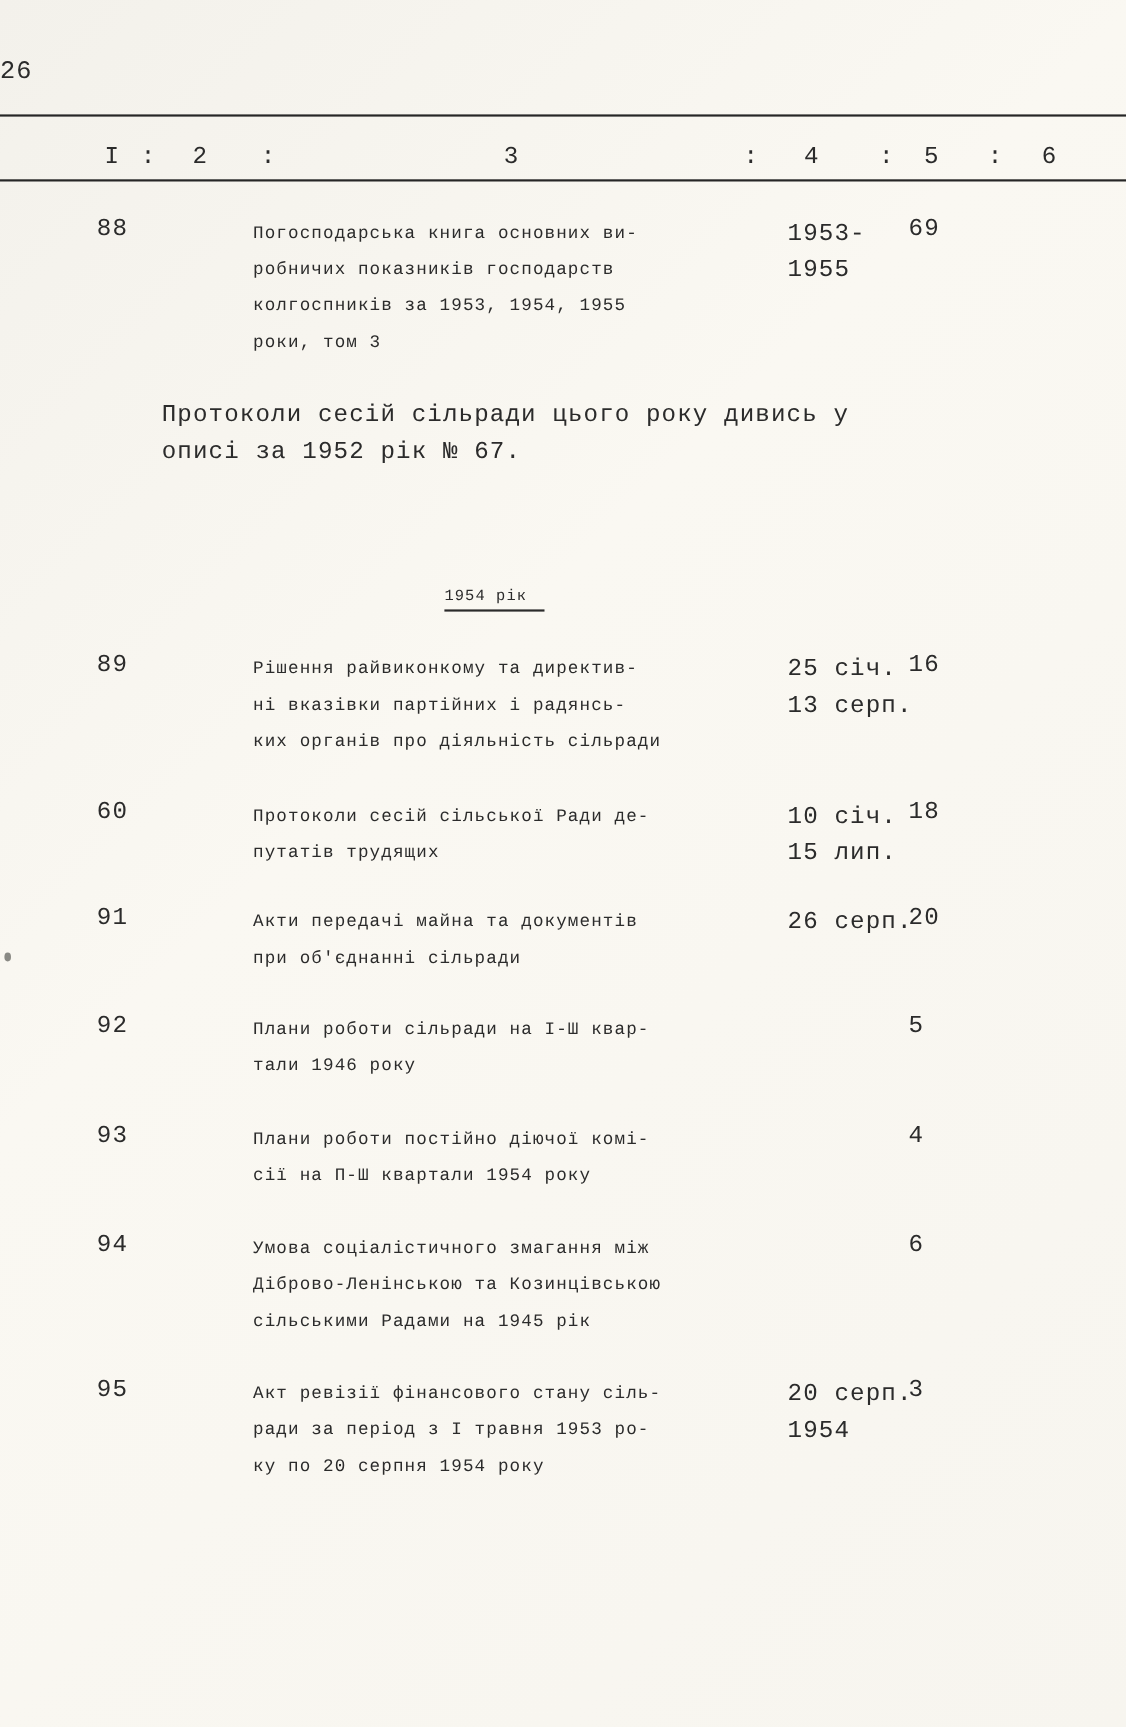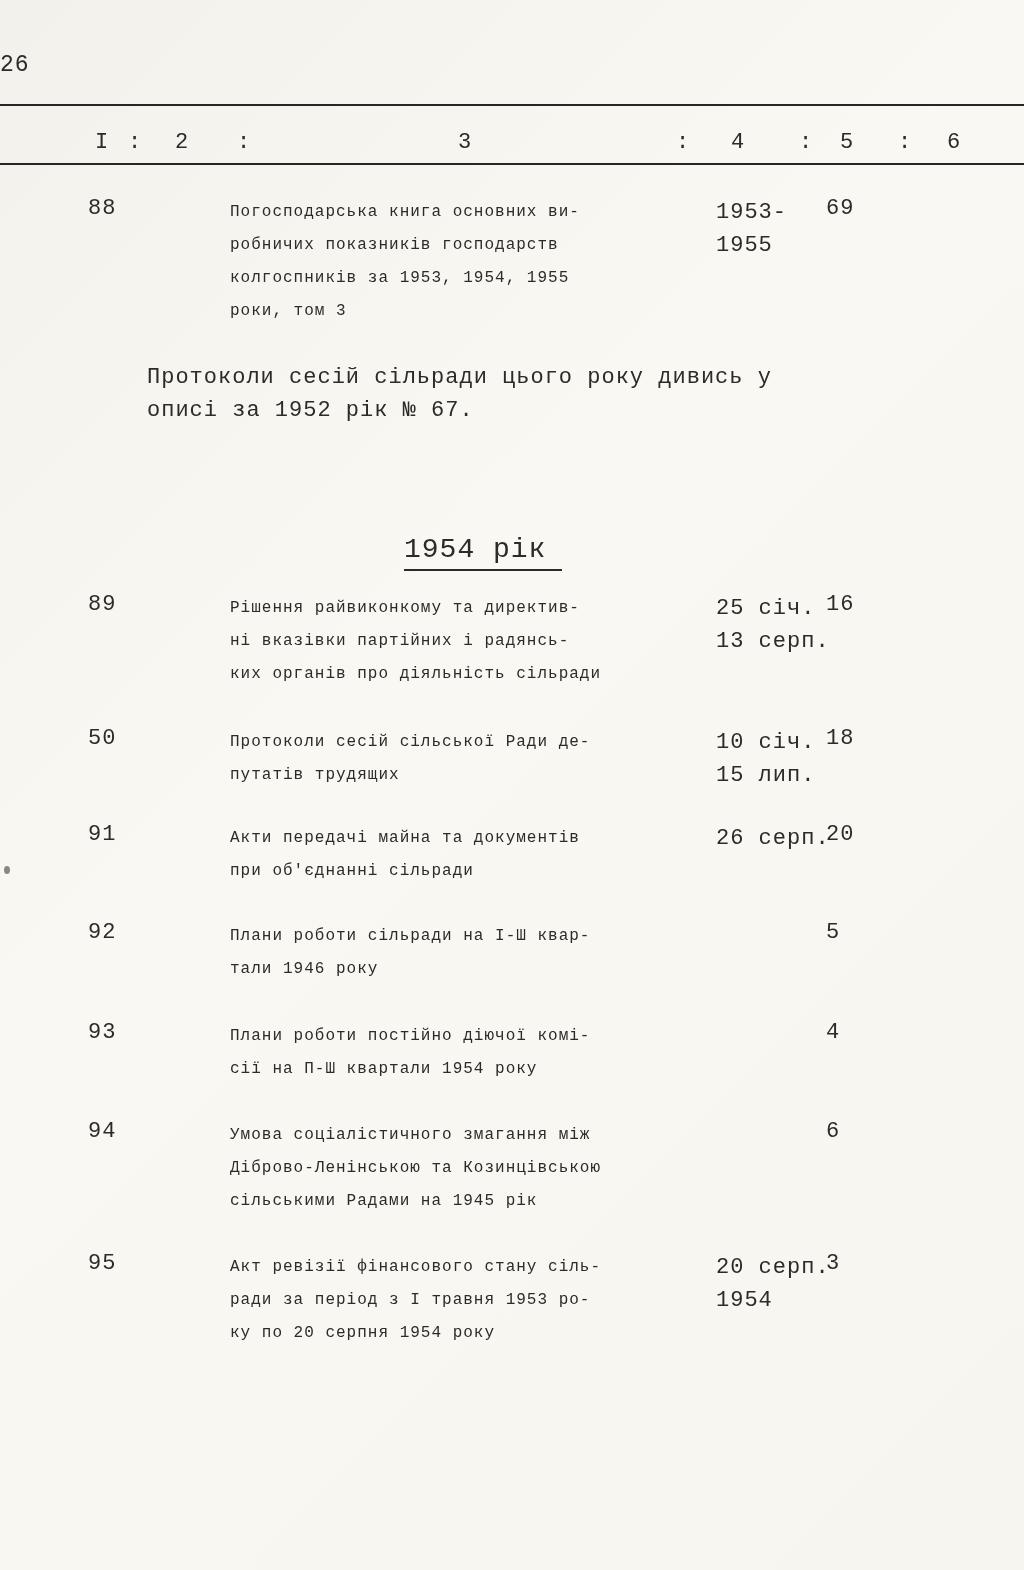--- a/index.html
+++ b/index.html
@@ -68,21 +68,21 @@
     font-size: 22px; letter-spacing: 1px; text-align: left; font-family: Liberation Mono, monospace;
   }
   .note {
     position: absolute; left: 135px; top: 361px;
     font-size: 22px; line-height: 33px; letter-spacing: 1px;
     white-space: pre-line;
     margin-left: 12px;
   }
   .section-heading {
     position: absolute; left: 404px; top: 534px;
-    font-size: 28px; letter-spacing: 1px;
+    font-size: 14px; letter-spacing: 1px;
     border-bottom: 2px solid #2b2b2b;
     padding: 0 16px 4px 0;
   }
   .artifact-dot {
     position: absolute; left: 4px; top: 866px;
     width: 6px; height: 8px; background: #5a5a56; border-radius: 50%;
     opacity: 0.7;
   }
   .e88 { top: 196px; }
   .e89 { top: 592px; }
@@ -138,21 +138,21 @@
     <div class="num">89</div>
     <div class="title">Рішення райвиконкому та директив-
 ні вказівки партійних і радянсь-
 ких органів про діяльність сільради</div>
     <div class="dates">25 січ.
 13 серп.</div>
     <div class="pages">16</div>
   </div>
 
   <div class="entry e90">
-    <div class="num">50</div>
+    <div class="num">60</div>
     <div class="title">Протоколи сесій сільської Ради де-
 путатів трудящих</div>
     <div class="dates">10 січ.
 15 лип.</div>
     <div class="pages">18</div>
   </div>
 
   <div class="entry e91">
     <div class="num">91</div>
     <div class="title">Акти передачі майна та документів

